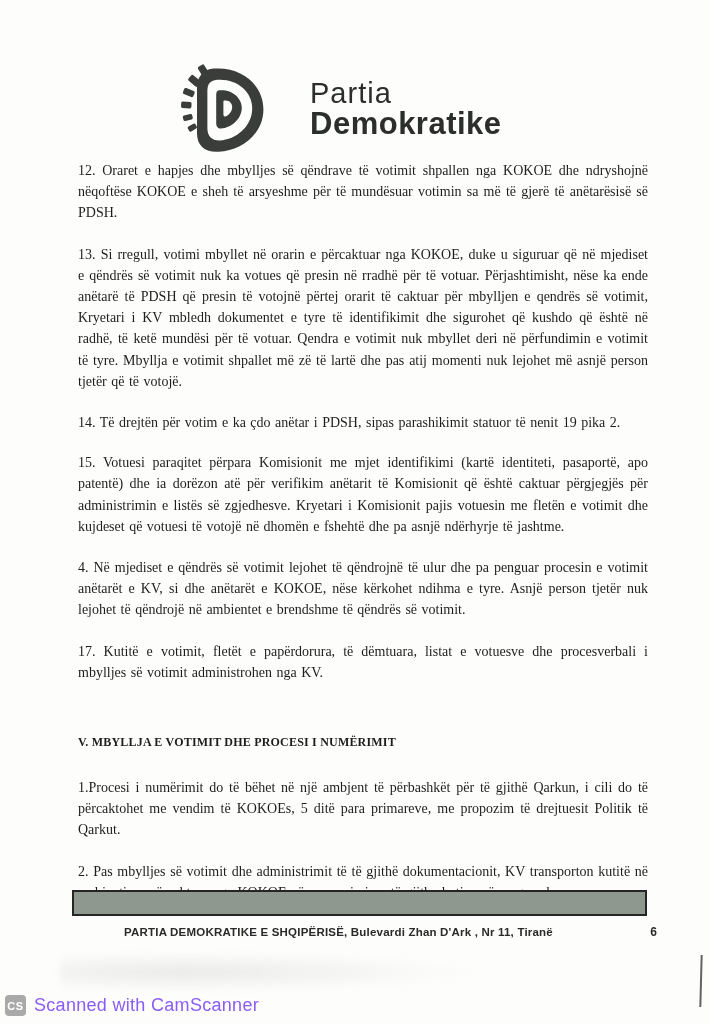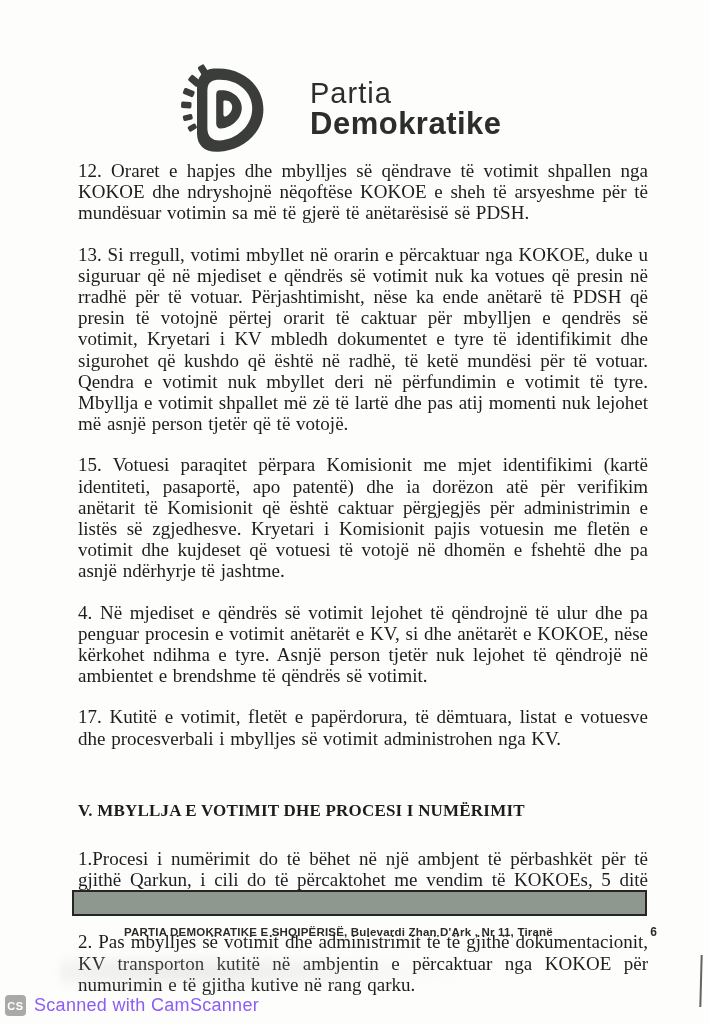--- a/index.html
+++ b/index.html
@@ -35,28 +35,28 @@
     margin-left:88px;margin-bottom:6px;height:90px;
   }
   .logo-mark{width:118px;height:92px;flex:0 0 auto;}
   .logo-text{margin-left:26px;line-height:1.04;
     font-family:"Liberation Sans", sans-serif;color:#2c2e2c;}
   .logo-text .l1{font-size:29px;font-weight:400;letter-spacing:1px;}
   .logo-text .l2{font-size:31px;font-weight:700;letter-spacing:.5px;}
 
   
   .para{
-    font-size:19px;line-height:21.2px;
+    font-size:14px;line-height:21.2px;
     text-align:justify;
     margin:0 0 20px 0;
     word-spacing:1px;
   }
   .para-14{margin-bottom:19px;}
   .section-heading{
-    font-size:17px;font-weight:700;
+    font-size:12px;font-weight:700;
     margin:52px 0 27px 0;
     letter-spacing:.2px;
   }
 
   
   .footer-bar{
     position:absolute;left:72px;top:890px;width:571px;height:22px;
     background:#8e988e;
     border:2px solid #252525;
     box-sizing:content-box;
@@ -126,20 +126,21 @@
         <path fill="#fdfdfc" d="M59,47 C 65,46 69,50 69,55 C 69,61 64,66 60,67 C 59,67 58,66 58,64 L58,50 C58,48 58,47 59,47 Z"></path>
       </svg>
       <div class="logo-text">
         <div class="l1">Partia</div>
         <div class="l2">Demokratike</div>
       </div>
     </div>
 
     <p class="para">12. Oraret e hapjes dhe mbylljes së qëndrave të votimit shpallen nga KOKOE dhe ndryshojnë nëqoftëse KOKOE e sheh të arsyeshme për të mundësuar votimin sa më të gjerë të anëtarësisë  së PDSH.</p>
     <p class="para">13. Si rregull, votimi mbyllet në orarin e përcaktuar nga KOKOE, duke u siguruar që në mjediset e qëndrës së votimit nuk ka votues që presin në rradhë për të votuar. Përjashtimisht, nëse ka ende anëtarë të PDSH që presin të votojnë përtej orarit të caktuar për mbylljen e qendrës së votimit, Kryetari i KV mbledh dokumentet e tyre të identifikimit dhe sigurohet që kushdo që është në radhë, të ketë mundësi për të votuar. Qendra e votimit nuk mbyllet deri në përfundimin e votimit të tyre. Mbyllja e votimit shpallet më zë të lartë dhe pas atij momenti nuk lejohet më asnjë person tjetër që të votojë.</p>
+    <p class="para para-14">14. Të drejtën për votim e ka çdo anëtar i PDSH, sipas parashikimit statuor të nenit 19 pika 2.</p>
     <p class="para">15. Votuesi paraqitet përpara Komisionit me mjet identifikimi (kartë identiteti, pasaportë, apo patentë) dhe ia dorëzon atë për verifikim anëtarit të Komisionit që është caktuar përgjegjës për administrimin e listës së zgjedhesve. Kryetari i Komisionit pajis votuesin me fletën e votimit dhe kujdeset që votuesi të votojë në dhomën e fshehtë dhe pa asnjë ndërhyrje të jashtme.</p>
     <p class="para">4. Në mjediset e qëndrës së votimit lejohet të qëndrojnë të ulur dhe pa penguar procesin e votimit anëtarët e KV, si dhe anëtarët e KOKOE, nëse kërkohet ndihma e tyre. Asnjë person tjetër nuk lejohet të qëndrojë në ambientet e brendshme të qëndrës së votimit.</p>
     <p class="para">17. Kutitë e votimit, fletët e papërdorura, të dëmtuara, listat e votuesve dhe procesverbali i mbylljes së votimit administrohen nga KV.</p>
 
     <div class="section-heading">V. MBYLLJA E VOTIMIT DHE PROCESI I NUMËRIMIT</div>
     <p class="para">1.Procesi i numërimit do të bëhet në një ambjent të përbashkët për të gjithë Qarkun, i cili do të përcaktohet me vendim të KOKOEs, 5 ditë para primareve, me propozim të drejtuesit Politik të Qarkut.</p>
     <p class="para">2. Pas mbylljes së votimit dhe administrimit të të gjithë dokumentacionit, KV transporton kutitë në ambjentin e përcaktuar nga KOKOE për numurimin e të gjitha kutive në rang qarku.</p>
 
   </div>
 

